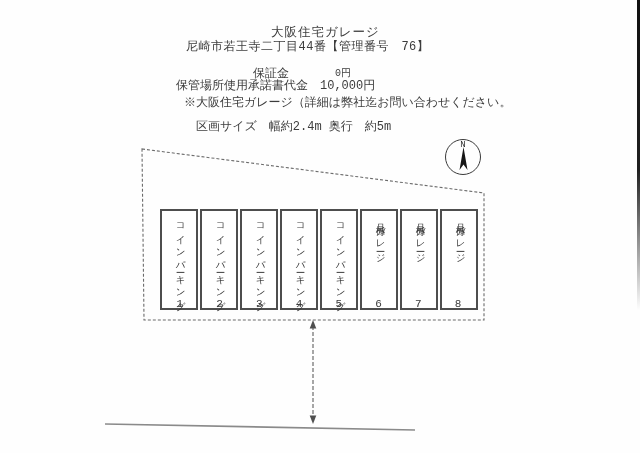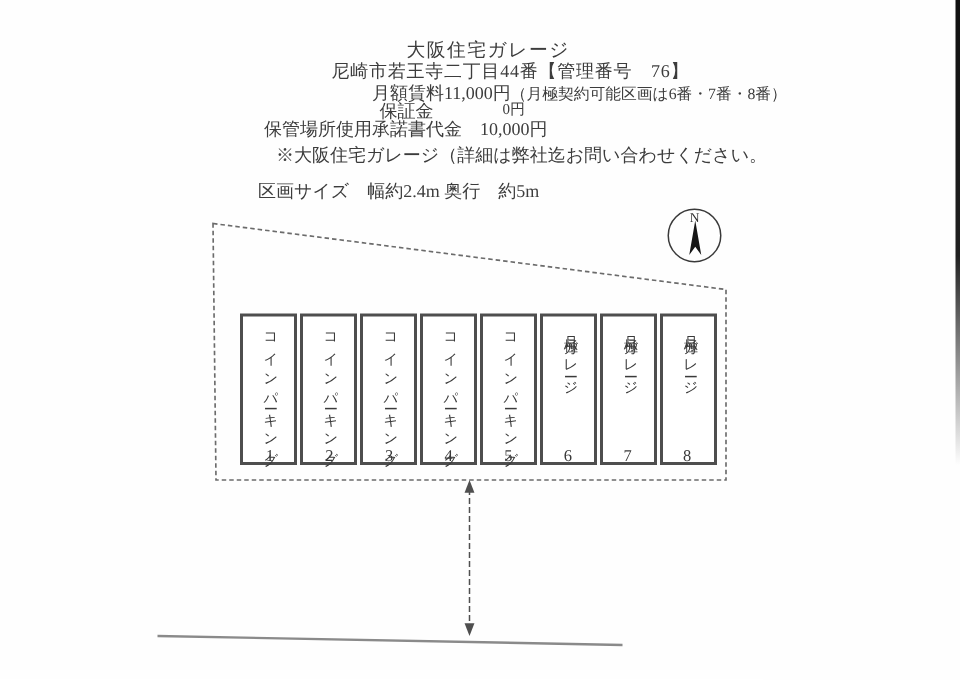--- a/index.html
+++ b/index.html
@@ -2,33 +2,33 @@
 <html><head>
 <meta charset="utf-8">
 <style>
   html, body { margin: 0; padding: 0; background: #fff; }
   .page {
     position: relative;
     width: 640px;
     height: 453px;
     background: #fefefe;
     overflow: hidden;
-    font-family: Liberation Serif, serif;
+    font-family: Liberation Mono, monospace;
     color: #3c3c3c;
   }
   .txt { position: absolute; white-space: nowrap; line-height: 1.15; }
   .t-title   { left: 271px; top: 26px;  font-size: 12.5px; letter-spacing: 1px; }
-  .t-address { left: 186px; top: 41px;  font-size: 12px;   letter-spacing: 0.5px; margin-left: 35px; }
+  .t-address { left: 186px; top: 41px;  font-size: 12px;   letter-spacing: 0.5px; }
   .t-rent    { left: 248px; top: 56px;  font-size: 12px; }
   .t-rent .small { font-size: 10.5px; }
   .t-dep-l   { left: 253px; top: 68px;  font-size: 12px; }
   .t-dep-v   { left: 335px; top: 68px;  font-size: 10px; }
   .t-consent { left: 176px; top: 80px;  font-size: 12px; }
   .t-note    { left: 184px; top: 97px;  font-size: 12px; }
-  .t-size    { left: 172px; top: 121px; font-size: 12px; }
+  .t-size    { left: 196px; top: 121px; font-size: 12px; }
   .t-road    { left: 318px; top: 365px; font-size: 10.5px; }
 
   .overlay {
     position: absolute; left: 0; top: 0; width: 640px; height: 453px;
     pointer-events: none;
   }
 
   .compass {
     position: absolute; left: 445px; top: 139px;
     width: 36px; height: 36px;
@@ -73,21 +73,20 @@
     background: linear-gradient(to bottom, #101010 0%, #202020 55%, rgba(32,32,32,0) 100%);
   }
 </style>
 </head>
 <body>
 
 <div class="page">
 
   <div class="txt t-title">大阪住宅ガレージ</div>
   <div class="txt t-address">尼崎市若王寺二丁目44番【管理番号　76】</div>
-  <div class="txt t-rent"><span>月額賃料11,000円</span><span class="small">（月極契約可能区画は6番・7番・8番）</span></div>
   <div class="txt t-dep-l">保証金</div>
   <div class="txt t-dep-v">0円</div>
   <div class="txt t-consent">保管場所使用承諾書代金　10,000円</div>
   <div class="txt t-note">※大阪住宅ガレージ（詳細は弊社迄お問い合わせください。</div>
   <div class="txt t-size">区画サイズ　幅約2.4m 奥行　約5m</div>
 
   <div class="compass">
     <svg width="36" height="36" viewBox="0 0 36 36">
       <polygon points="17.5,7 13.5,30 17.5,24.5 21.5,30" fill="#161616"></polygon>
     </svg>

